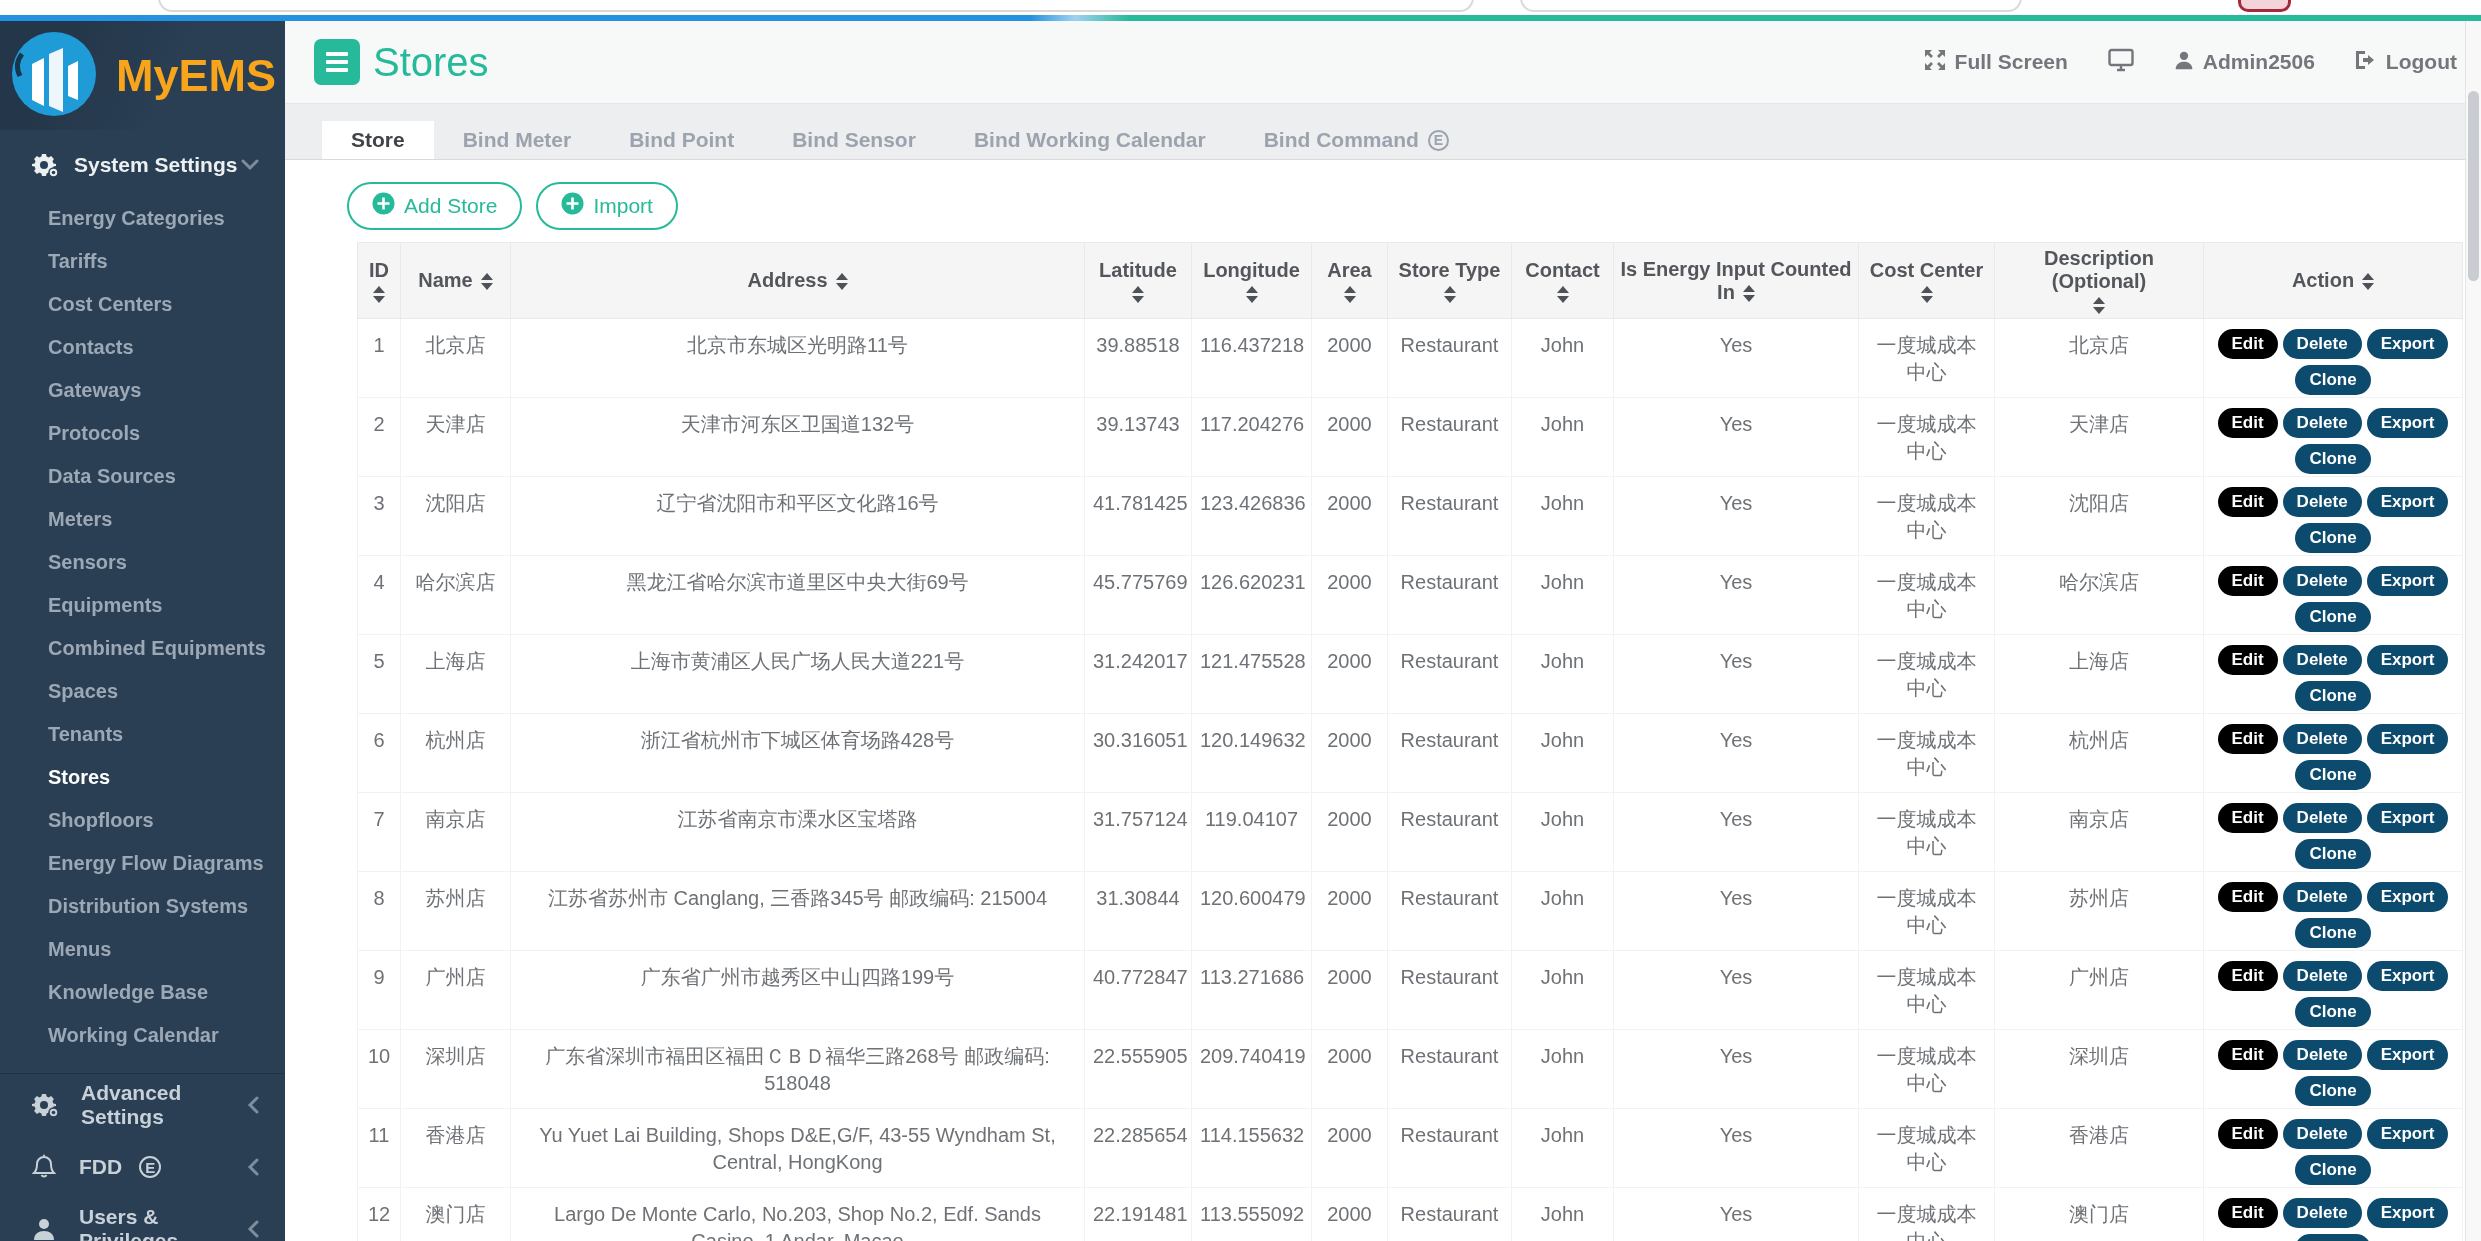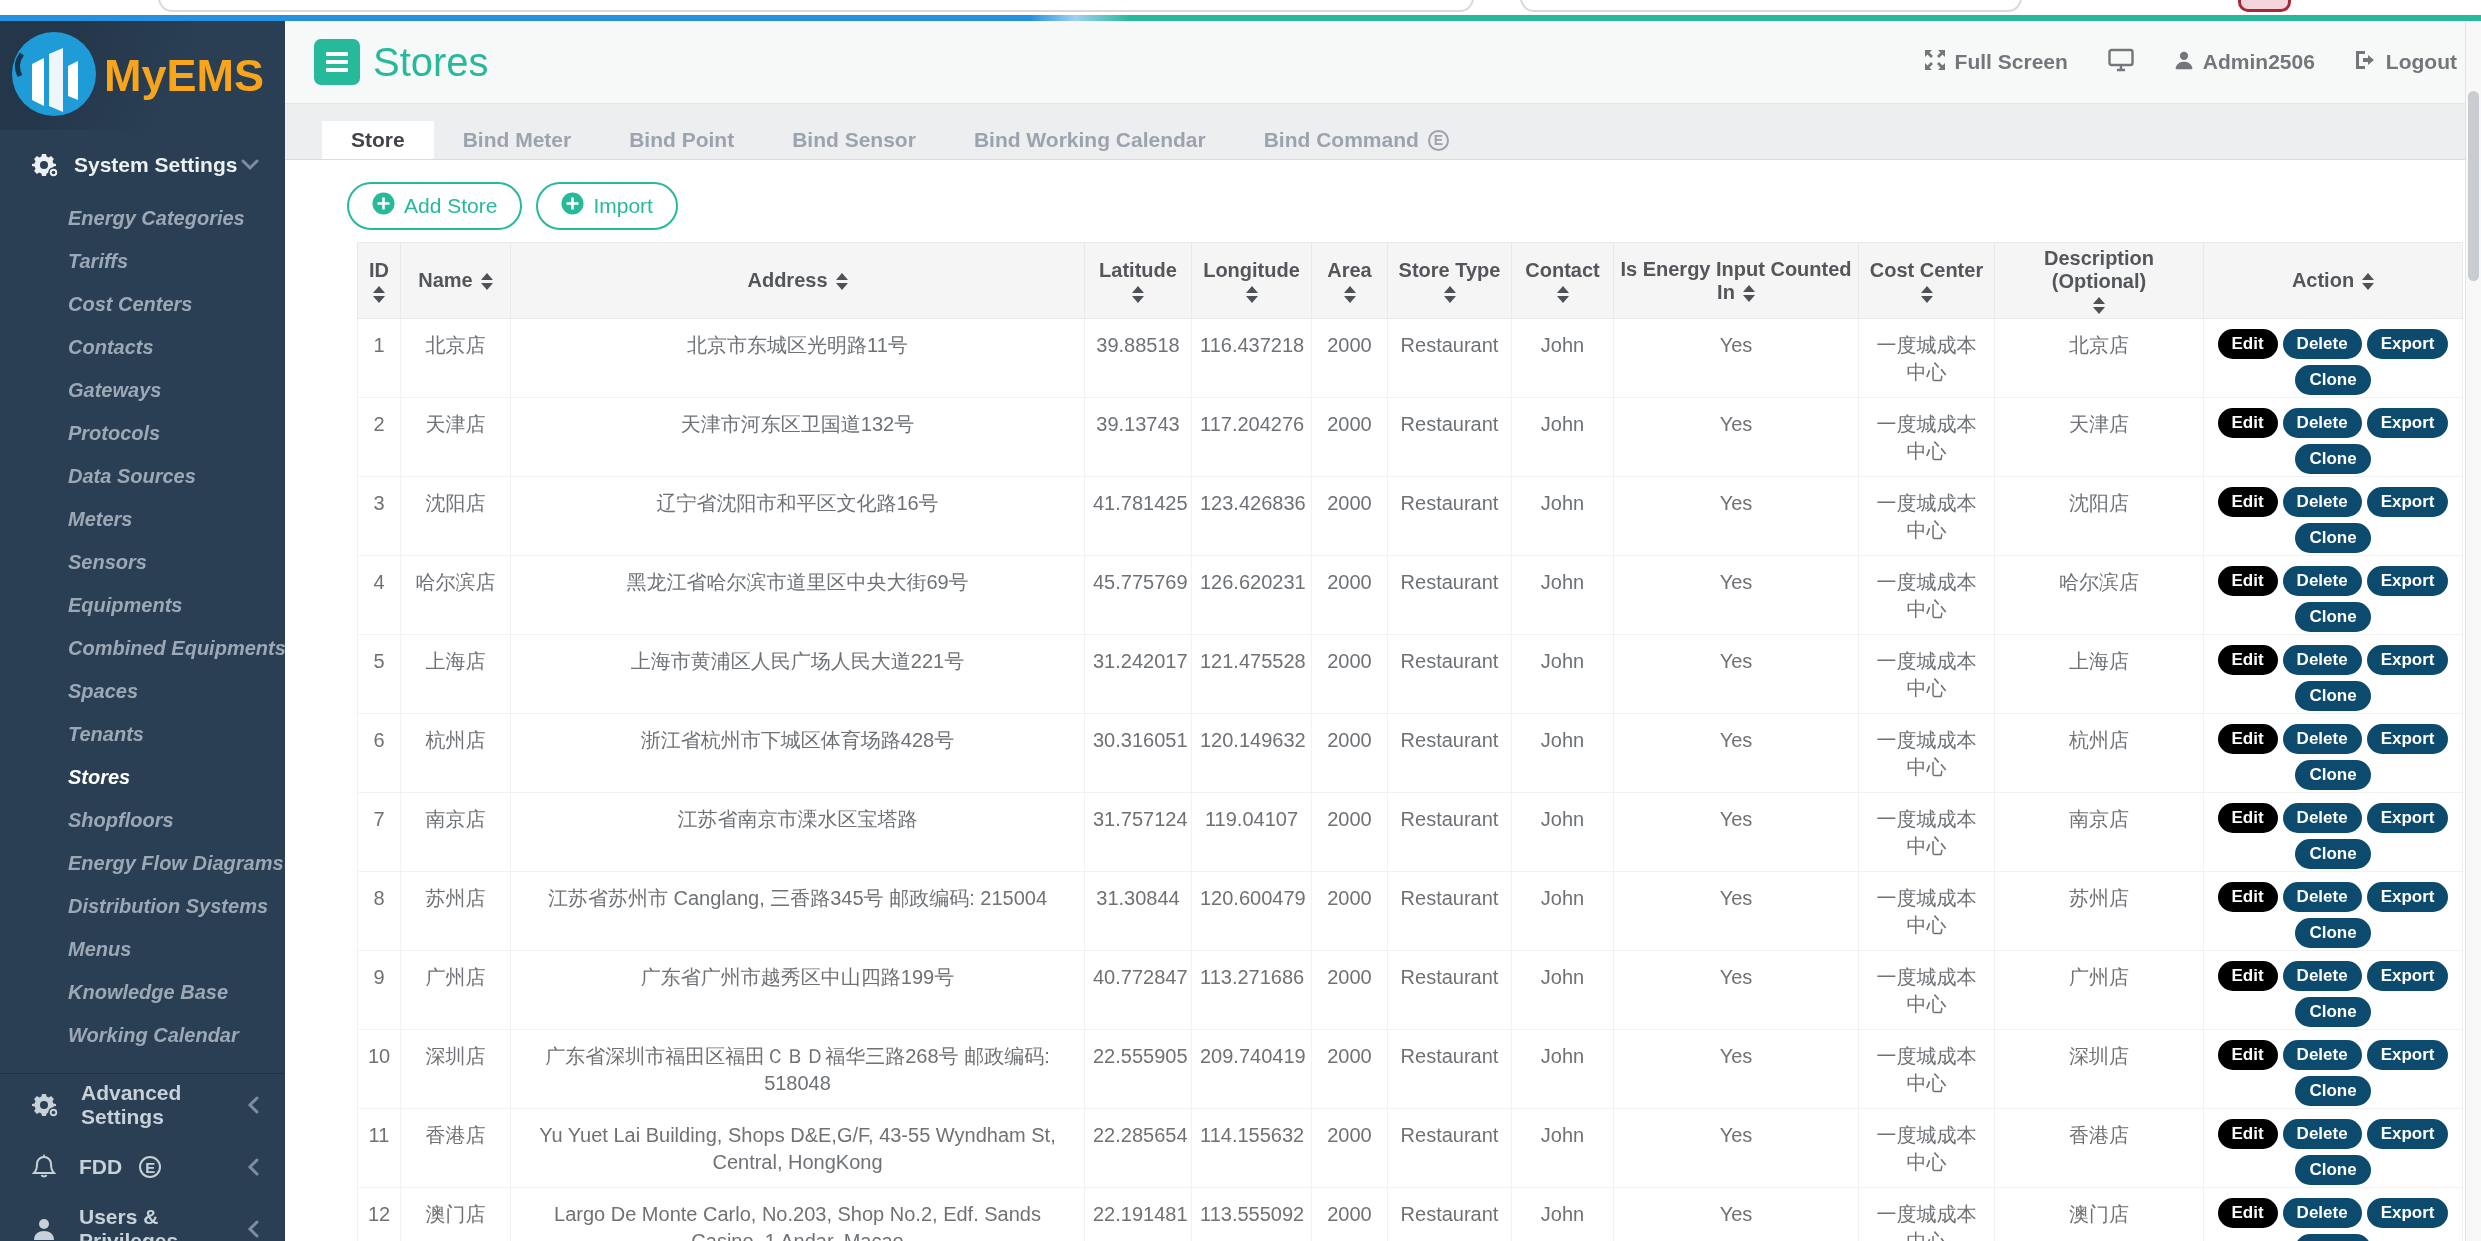--- a/index.html
+++ b/index.html
@@ -14,28 +14,28 @@
   
   .loading-bar{position:absolute;top:15px;left:0;width:2481px;height:6px;background:#26B99A;z-index:39;}
   .loading-bar .blue{position:absolute;left:0;top:0;width:1030px;height:6px;background:#2492E0;}
   .loading-bar .glow{position:absolute;left:1030px;top:0;width:100px;height:6px;
                      background:linear-gradient(90deg,#2492E0 0%,#9fd1f2 45%,#26B99A 100%);}
 
   
   .sidebar{position:absolute;top:21px;left:0;width:285px;bottom:0;background:#2A3F54;overflow:hidden;z-index:10;}
   .logo-block{height:109px;display:flex;align-items:center;padding:4px 8px;
               background:linear-gradient(115deg,#24364a 0%,#24364a 22%,rgba(36,54,74,0) 60%),#2A3F54;cursor:pointer;}
-  .logo-text{color:#F8A51B;font-size:45px;font-weight:bold;margin-left:4px;letter-spacing:0;}
+  .logo-text{color:#F8A51B;font-size:45px;font-weight:bold;margin-left:16px;letter-spacing:0;}
   .side-parent{height:44px;margin-top:13px;display:flex;align-items:center;padding:0 26px 0 32px;
                color:#ECF0F1;font-size:21px;font-weight:bold;cursor:pointer;}
   .side-parent .p-icon{margin-right:16px;display:inline-flex;}
   .side-parent .chev{margin-left:auto;display:inline-flex;opacity:.75;}
   .side-children{list-style:none;margin-top:10px;}
-  .side-children li{height:43px;line-height:43px;padding-left:68px;font-size:20px;font-weight:600;
-                    color:#9CA8B5;cursor:pointer;white-space:nowrap;font-style:italic;}
+  .side-children li{height:43px;line-height:43px;padding-left:48px;font-size:20px;font-weight:600;
+                    color:#9CA8B5;cursor:pointer;white-space:nowrap;}
   .side-children li.active{color:#FFFFFF;font-weight:bold;}
   .side-divider{border-top:1px solid #223242;margin-top:16px;}
   .side-parent.collapsed{height:62px;margin-top:0;color:#C8D0d8;gap:7px;}
   .badge-e{display:inline-flex;align-items:center;justify-content:center;width:22px;height:22px;
            border:2px solid currentColor;border-radius:50%;font-size:15px;font-weight:bold;margin-left:10px;}
 
   
   .main{position:absolute;left:285px;top:21px;right:0;bottom:0;background:#fff;}
   .header-band{height:83px;background:#F7F8F8;border-bottom:1px solid #E6E6E6;
                display:flex;align-items:center;padding:0 24px 0 29px;}

